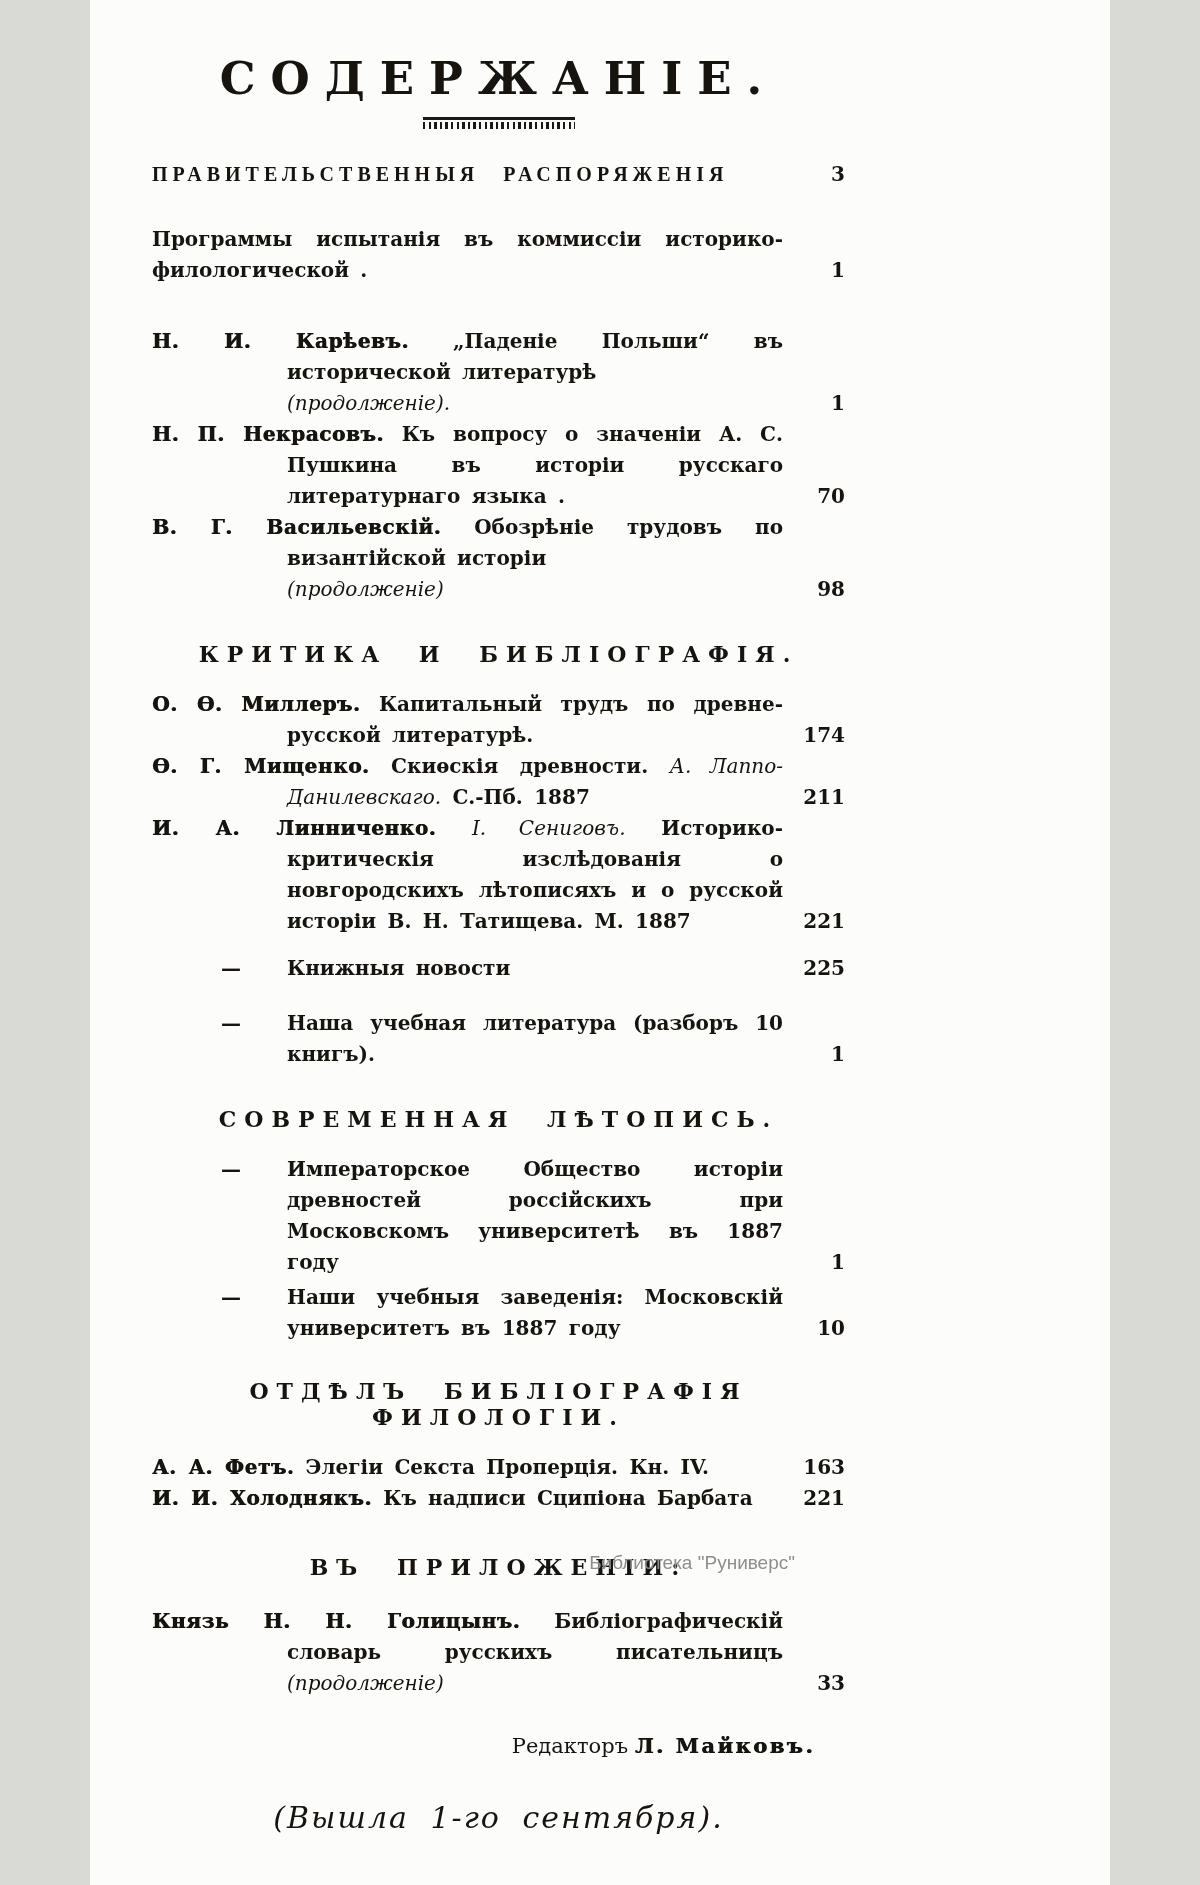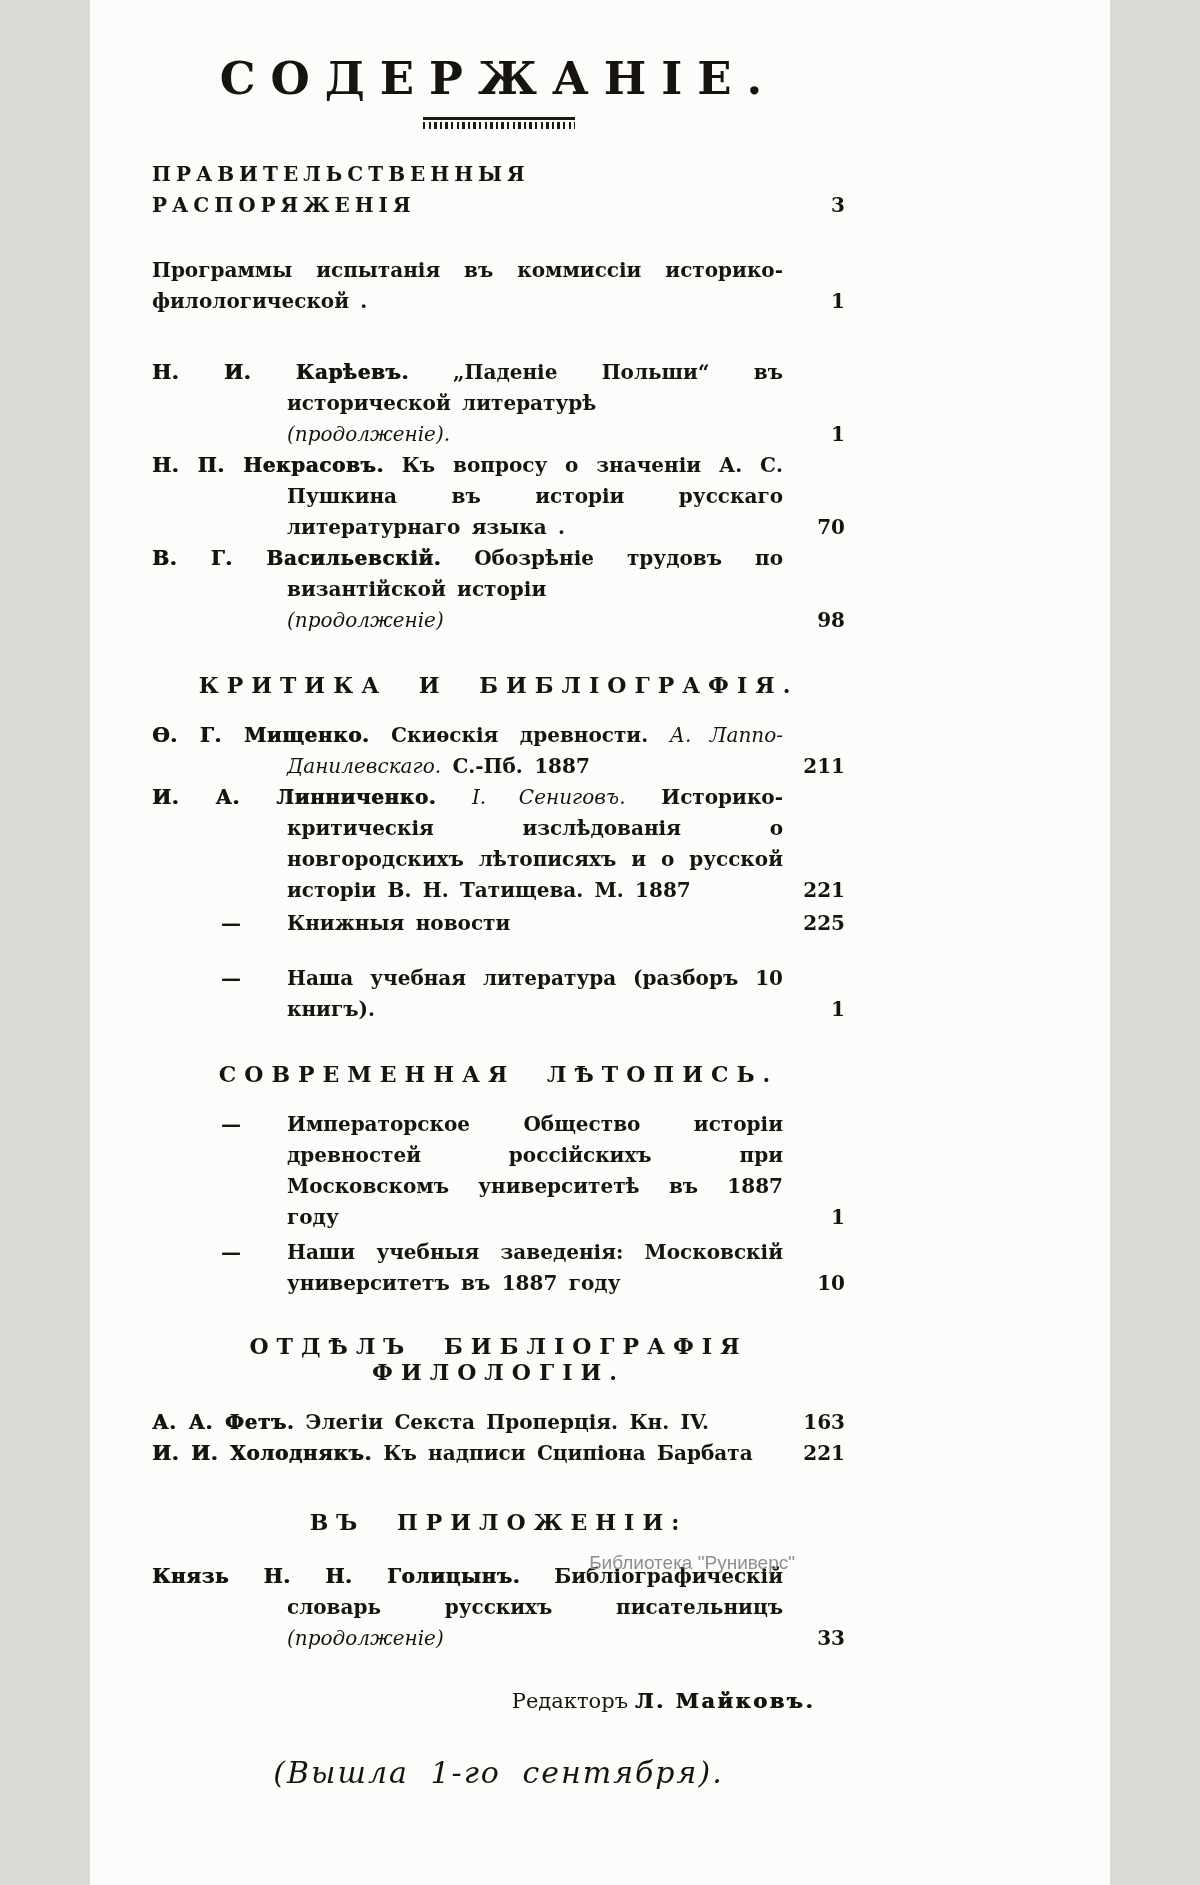--- a/index.html
+++ b/index.html
@@ -55,21 +55,21 @@
     margin: 0;
     align-self: flex-end;
     text-align: right;
     font-size: 20px;
     line-height: 1.55;
     font-weight: 700;
   }
   .author { letter-spacing: 0.6px; text-shadow: 0.7px 0 currentColor; }
   .it { font-style: italic; font-weight: 400; word-spacing: 0.1em; }
 
-  .caps-row .text { letter-spacing: 5px; word-spacing: 14px; text-align: left; }
+  .caps-row .text { letter-spacing: 5px; word-spacing: 14px; text-align: left; font-family: Liberation Serif, serif; }
 
   .section {
     margin: 36px 0 22px;
     text-align: center;
     font-size: 22px;
     letter-spacing: 8px;
     word-spacing: 16px;
     font-weight: 700;
   }
 
@@ -134,20 +134,27 @@
     <p class="text hang">
       <span class="author">В. Г. Васильевскій.</span>
       <span>Обозрѣніе трудовъ по византійской исторіи</span><br>
       <span class="it">(продолженіе)</span>
     </p>
     <p class="num">98</p>
   </div>
 
   <h2 class="section">КРИТИКА И БИБЛІОГРАФІЯ.</h2>
 
+  <div class="row">
+    <p class="text hang">
+      <span class="author">О. Ѳ. Миллеръ.</span>
+      <span>Капитальный трудъ по древне-русской литературѣ.</span>
+    </p>
+    <p class="num">174</p>
+  </div>
 
 
   <div class="row">
     <p class="text hang">
       <span class="author">Ѳ. Г. Мищенко.</span>
       <span>Скиѳскія древности.</span>
       <span class="it">А. Лаппо-Данилевскаго.</span>
       <span>С.-Пб. 1887</span>
     </p>
     <p class="num">211</p>
@@ -155,21 +162,21 @@
 
   <div class="row">
     <p class="text hang">
       <span class="author">И. А. Линниченко.</span>
       <span class="it">І. Сениговъ.</span>
       <span>Историко-критическія изслѣдованія о новгородскихъ лѣтописяхъ и о русской исторіи В. Н. Татищева. М. 1887</span>
     </p>
     <p class="num">221</p>
   </div>
 
-  <div class="row" style="margin-top:2px">
+  <div class="row" style="margin-top:16px">
     <p class="text dash-hang">
       <span class="dash">—</span><span>Книжныя новости</span>
     </p>
     <p class="num">225</p>
   </div>
 
   <div class="row" style="margin-top:24px">
     <p class="text dash-hang">
       <span class="dash">—</span><span>Наша учебная литература (разборъ 10 книгъ).</span>
     </p>

